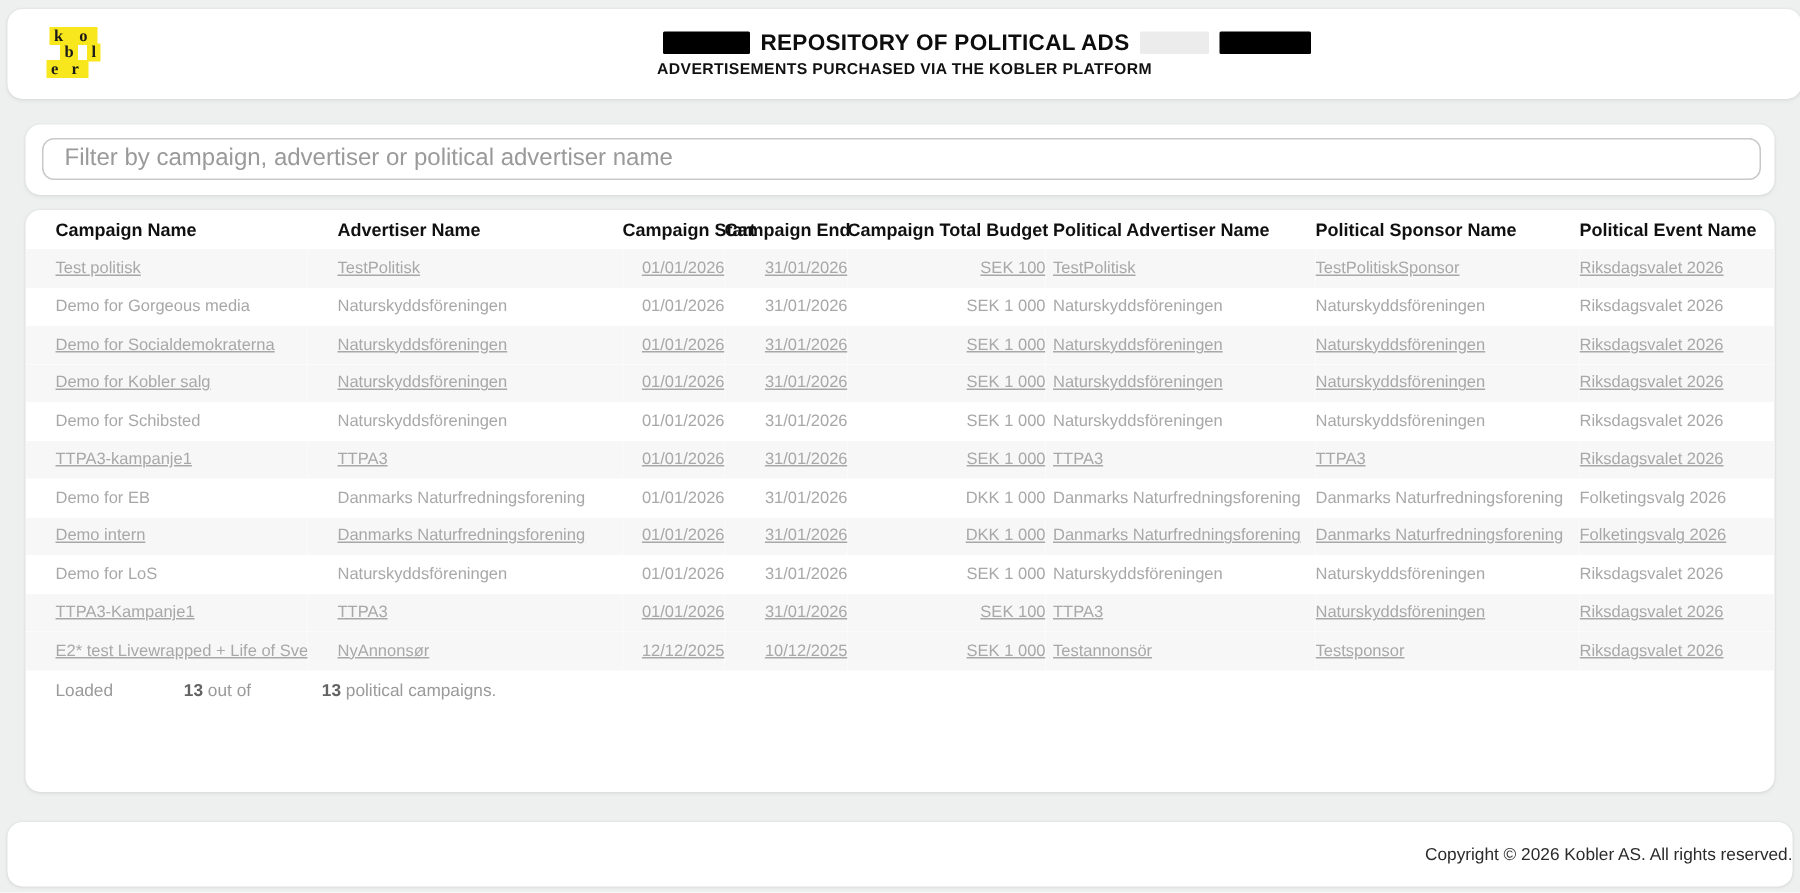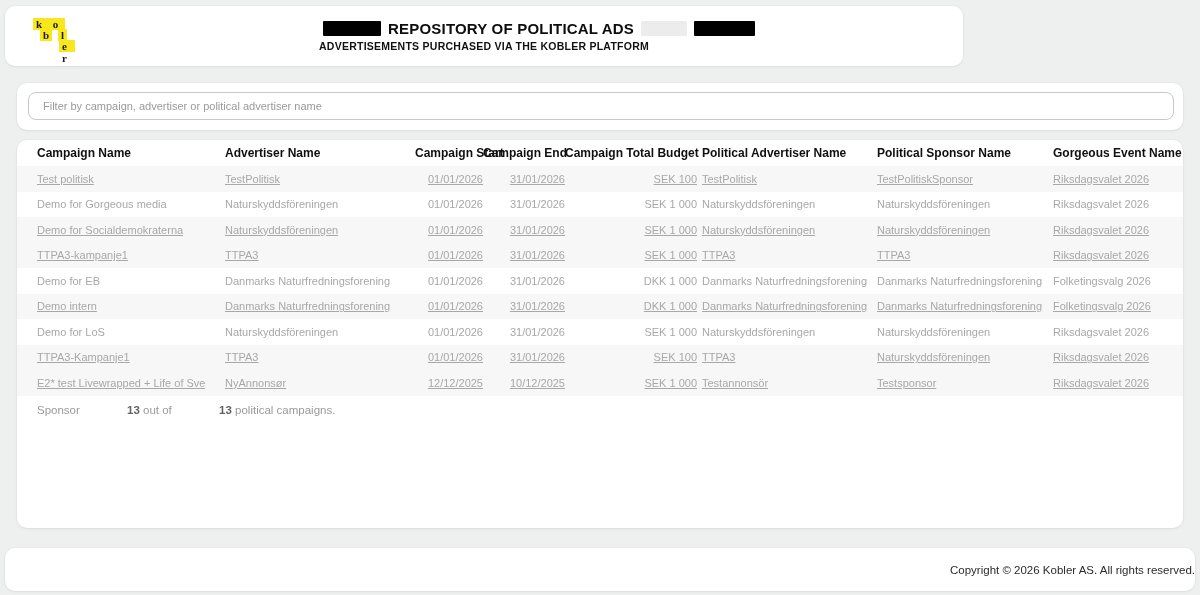--- a/index.html
+++ b/index.html
@@ -7,48 +7,48 @@
     width:1200px;height:595px;position:relative;overflow:hidden;
     background:#eef0f0;
     font-family:"Liberation Sans", sans-serif;
     -webkit-font-smoothing:antialiased;
   }
   .card{
     position:absolute;background:#ffffff;border-radius:10px;
     box-shadow:0 1px 3px rgba(0,0,0,0.06), 0 0 0 1px rgba(0,0,0,0.02);
   }
   
-  .header-card{left:5px;top:6px;width:958px;height:60px;}
+  .header-card{left:5px;top:6px;width:1196px;height:60px;}
   .logo{
     position:absolute;left:22px;top:12px;width:48px;height:38px;
     font-family:"Liberation Serif", serif;font-weight:bold;font-size:11px;
     color:#1a1a1a;
   }
   .logo span{position:absolute;background:#f8e71c;padding:0 3px;line-height:12px;height:12px;}
   .logo .l-ko{left:6px;top:0;letter-spacing:4px;}
   .logo .l-b{left:13px;top:11px;}
   .logo .l-l{left:31px;top:11px;}
-  .logo .l-er{left:4px;top:22px;letter-spacing:3px;margin-left:28px;}
+  .logo .l-er{left:4px;top:22px;letter-spacing:3px;}
   .title-wrap{position:absolute;left:0;top:0;width:100%;height:100%;
     display:flex;flex-direction:column;align-items:center;justify-content:center;gap:3px;}
   .title-row{display:flex;align-items:center;gap:7px;position:relative;left:55px;}
   .redact{display:inline-block;height:15px;border-radius:1px;}
   .redact.black{background:#000000;}
   .redact.light{background:#ececec;}
   .r-left{width:58px;}
   .r-mid{width:46px;}
   .r-right{width:61px;}
   .page-title{font-size:15px;font-weight:700;color:#0d0d0d;letter-spacing:0.2px;}
   .page-subtitle{font-size:10.5px;font-weight:700;color:#111111;letter-spacing:0.25px;}
   
   .filter-card{left:17px;top:83px;width:1166px;height:47px;}
   .filter-input{
     position:absolute;left:11px;top:9px;width:1116px;height:26px;
     border:1px solid #c9c9c9;border-radius:8px;background:#fff;
-    padding:0 14px;font-size:11px;color:#333;outline:none;
+    padding:0 14px;font-size:16px;color:#333;outline:none;
     font-family:"Liberation Sans", sans-serif;
   }
   .filter-input::placeholder{color:#9a9a9a;}
   
   .table-card{left:17px;top:140px;width:1166px;height:388px;overflow:hidden;}
   table{width:100%;border-collapse:collapse;table-layout:fixed;}
   th{
     height:26px;font-size:12px;font-weight:700;color:#101010;
     text-align:left;padding:0;vertical-align:middle;white-space:nowrap;
   }
@@ -109,21 +109,21 @@
     </colgroup>
     <thead>
       <tr>
           <th class="pad1">Campaign Name</th>
           <th class="pad2">Advertiser Name</th>
           <th class="num">Campaign Start</th>
           <th class="num">Campaign End</th>
           <th class="num">Campaign Total Budget</th>
           <th class="pad6">Political Advertiser Name</th>
           <th class="">Political Sponsor Name</th>
-          <th class="">Gorgeous Event Name</th>
+          <th class="">Political Event Name</th>
         </tr>
     </thead>
     <tbody>
         <tr class="stripe">
           <td class="pad1">Test politisk</td>
           <td class="pad2">TestPolitisk</td>
           <td class="num">01/01/2026</td>
           <td class="num">31/01/2026</td>
           <td class="num">SEK 100</td>
           <td class="pad6">TestPolitisk</td>
@@ -135,20 +135,40 @@
           <td class="pad2">Naturskyddsföreningen</td>
           <td class="num">01/01/2026</td>
           <td class="num">31/01/2026</td>
           <td class="num">SEK 1 000</td>
           <td class="pad6">Naturskyddsföreningen</td>
           <td class="">Naturskyddsföreningen</td>
           <td class="">Riksdagsvalet 2026</td>
         </tr>
         <tr class="stripe">
           <td class="pad1">Demo for Socialdemokraterna</td>
+          <td class="pad2">Naturskyddsföreningen</td>
+          <td class="num">01/01/2026</td>
+          <td class="num">31/01/2026</td>
+          <td class="num">SEK 1 000</td>
+          <td class="pad6">Naturskyddsföreningen</td>
+          <td class="">Naturskyddsföreningen</td>
+          <td class="">Riksdagsvalet 2026</td>
+        </tr>
+        <tr class="stripe">
+          <td class="pad1">Demo for Kobler salg</td>
+          <td class="pad2">Naturskyddsföreningen</td>
+          <td class="num">01/01/2026</td>
+          <td class="num">31/01/2026</td>
+          <td class="num">SEK 1 000</td>
+          <td class="pad6">Naturskyddsföreningen</td>
+          <td class="">Naturskyddsföreningen</td>
+          <td class="">Riksdagsvalet 2026</td>
+        </tr>
+        <tr>
+          <td class="pad1">Demo for Schibsted</td>
           <td class="pad2">Naturskyddsföreningen</td>
           <td class="num">01/01/2026</td>
           <td class="num">31/01/2026</td>
           <td class="num">SEK 1 000</td>
           <td class="pad6">Naturskyddsföreningen</td>
           <td class="">Naturskyddsföreningen</td>
           <td class="">Riksdagsvalet 2026</td>
         </tr>
         <tr class="stripe">
           <td class="pad1">TTPA3-kampanje1</td>
@@ -206,21 +226,21 @@
           <td class="num">12/12/2025</td>
           <td class="num">10/12/2025</td>
           <td class="num">SEK 1 000</td>
           <td class="pad6">Testannonsör</td>
           <td class="">Testsponsor</td>
           <td class="">Riksdagsvalet 2026</td>
         </tr>
       </tbody>
   </table>
   <div class="status-line">
-    <span>Sponsor</span>
+    <span>Loaded</span>
     <b>13</b>
     <span>out of</span>
     <b>13</b>
     <span>political campaigns.</span>
   </div>
 </div>
 
 <div class="card footer-card">
   <span class="copyright">Copyright © 2026 Kobler AS. All rights reserved.</span>
 </div>

